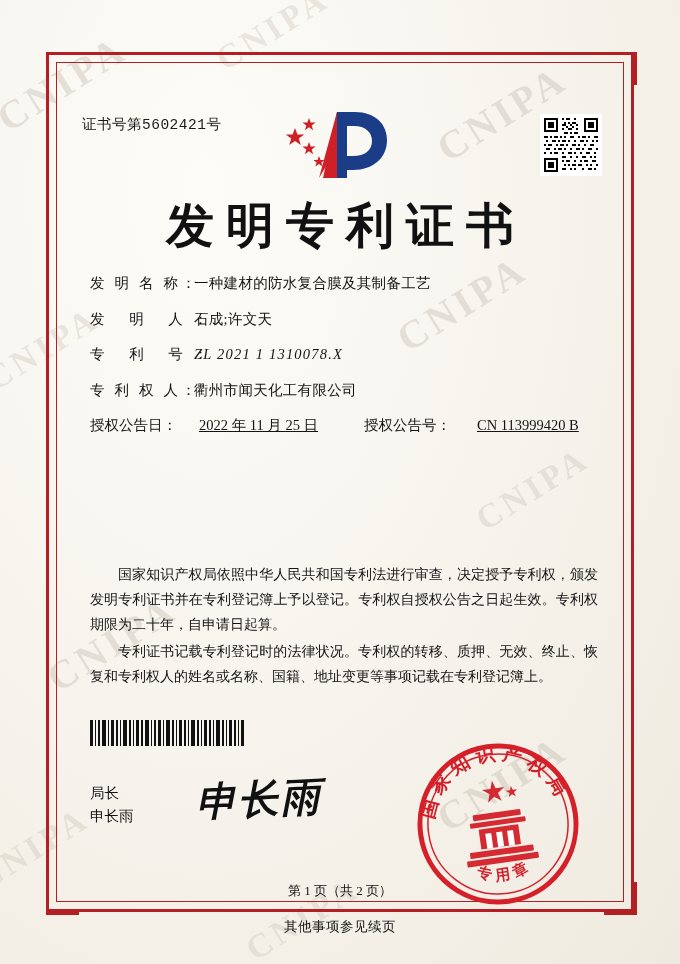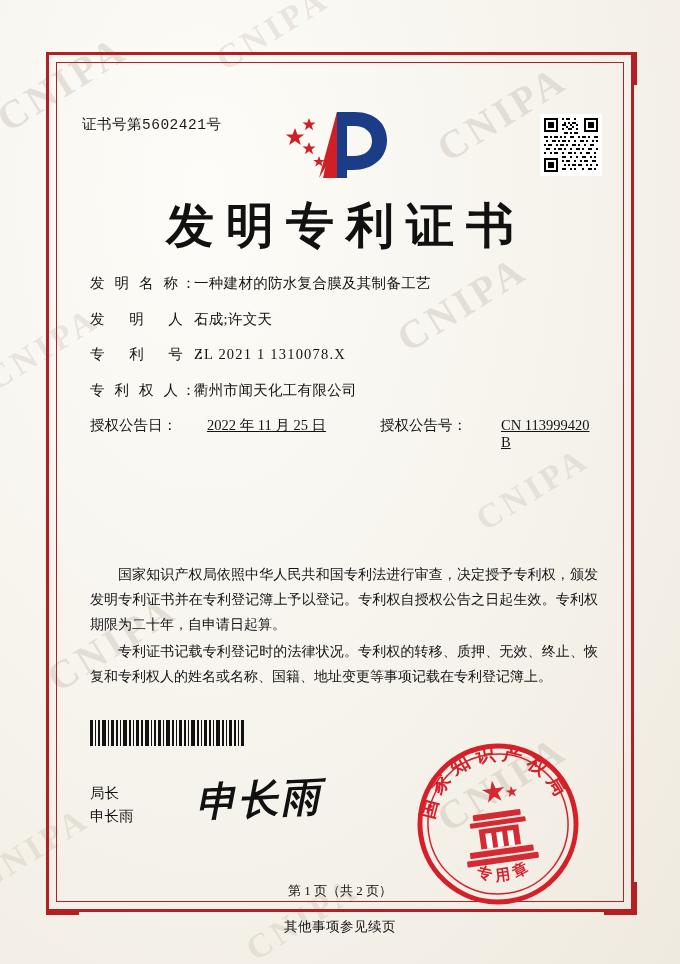--- a/index.html
+++ b/index.html
@@ -138,22 +138,22 @@
     white-space: nowrap;
   }
   .row .label.sp1 { letter-spacing: 3.2px; }
   .row .label.sp2 { letter-spacing: 10.5px; }
   .row .label.sp3 { letter-spacing: 15.5px; }
   .row .label.sp4 { letter-spacing: 3.2px; }
   .row .value {
     flex: 1;
     letter-spacing: 0.3px;
   }
-  .row .value.spaced { letter-spacing: 1.2px; }
-  .row.two { gap: 13px; justify-content: space-between; }
+  .row .value.spaced { letter-spacing: 1.2px; font-style: italic; }
+  .row.two { gap: 5px; justify-content: space-between; }
   .row .label2 {
     width: 108px;
     flex: 0 0 108px;
     white-space: nowrap;
   }
   .row .value2 { flex: 1; text-decoration: underline; }
 
   
   .paras {
     position: absolute;

